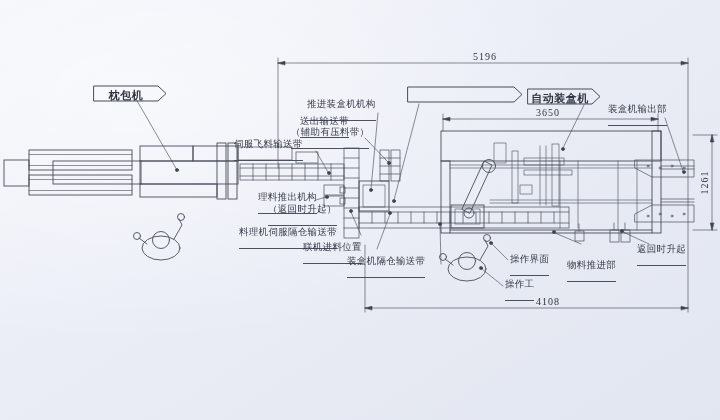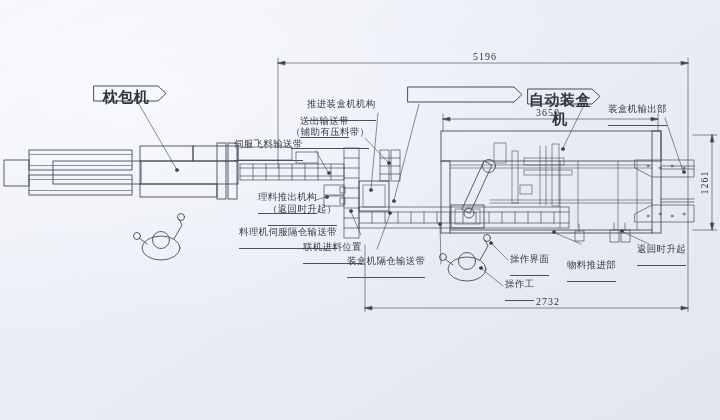--- a/index.html
+++ b/index.html
@@ -19,21 +19,21 @@
     font-size:9.5px;
     line-height:1.05;
     white-space:nowrap;
     color:#343947;
     border-bottom:1px solid #4a5060;
     padding-bottom:11px;
     letter-spacing:.3px;
   }
   .flag-text{
     position:absolute;
-    font-size:15px;
+    font-size:11px;
     font-weight:bold;
     text-align:center;
     letter-spacing:.5px;
     color:#2e3340;
   }
   .dim{
     position:absolute;
     font-family:"Liberation Serif",serif;
     font-size:10px;
     letter-spacing:1px;
@@ -288,15 +288,15 @@
   <div class="lbl" style="left:303px;top:242px;">联机进料位置</div>
   <div class="lbl" style="left:347px;top:256px;">装盒机隔仓输送带</div>
   <div class="lbl" style="left:510px;top:254px;">操作界面</div>
   <div class="lbl" style="left:567px;top:260px;">物料推进部</div>
   <div class="lbl" style="left:637px;top:244px;">返回时升起</div>
   <div class="lbl" style="left:505px;top:279px;">操作工</div>
 
   <div class="dim" style="left:460px;top:51px;width:50px;">5196</div>
   <div class="dim" style="left:528px;top:107px;width:40px;">3650</div>
   <div class="dim" style="left:684px;top:177px;width:40px;transform:rotate(-90deg);">1261</div>
-  <div class="dim" style="left:528px;top:296px;width:40px;">2732</div>
+  <div class="dim" style="left:528px;top:296px;width:40px;">4108</div>
 
 </div>
 
 </body></html>

